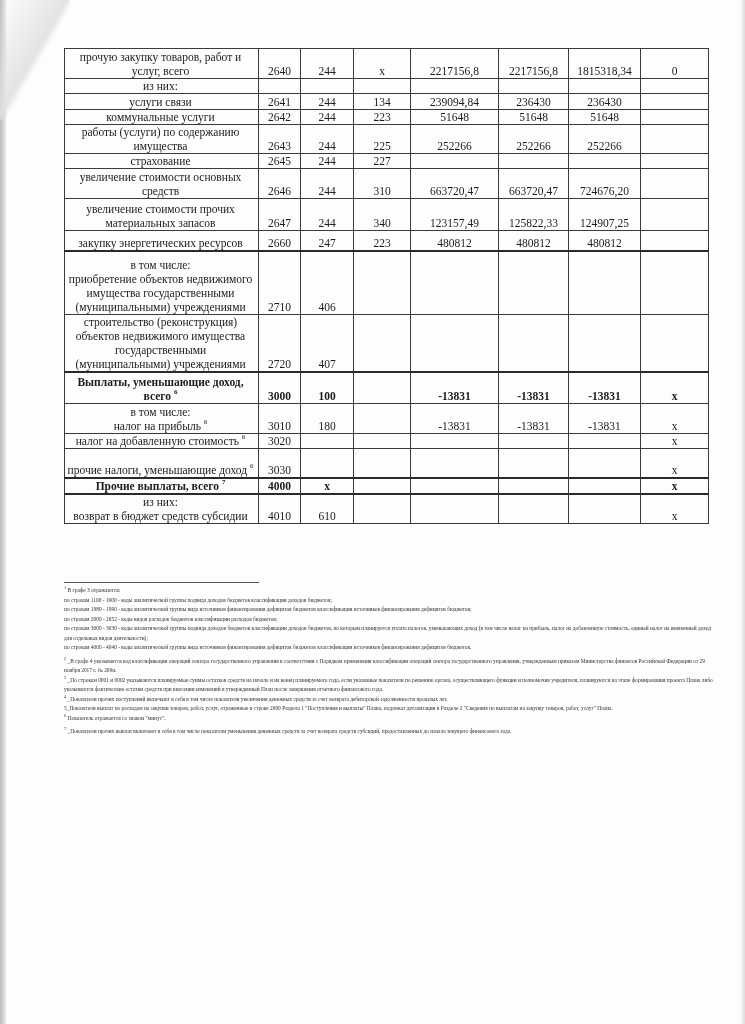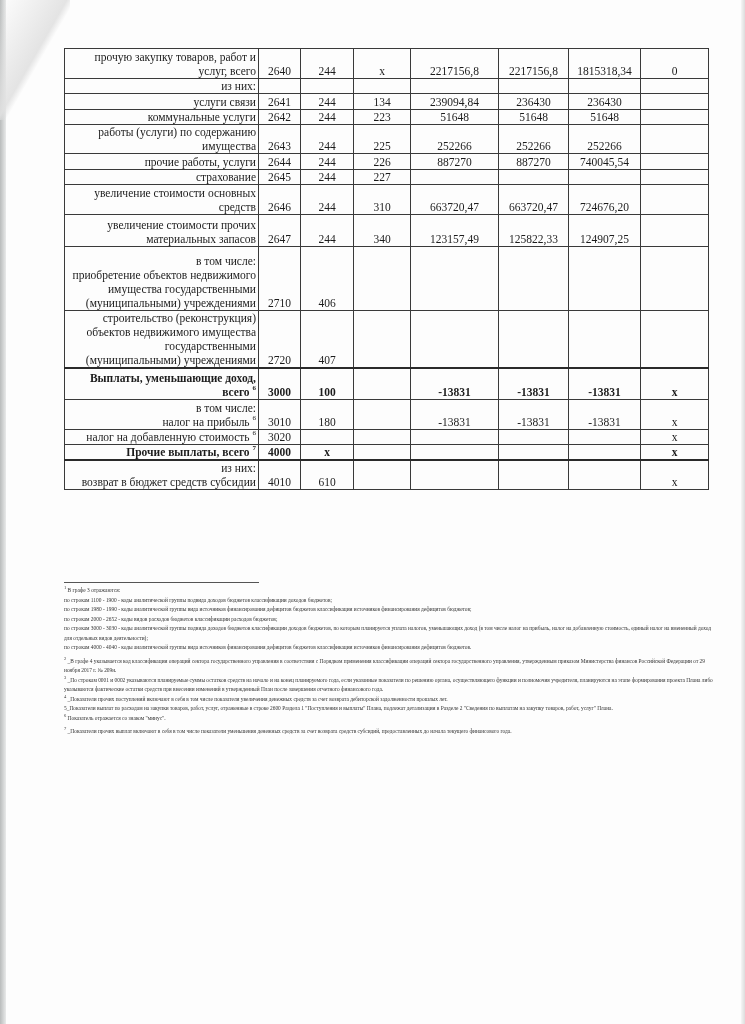--- a/index.html
+++ b/index.html
@@ -26,21 +26,21 @@
     border-collapse: collapse; table-layout: fixed;
     font-size: 11.5px; line-height: 14px;
   }
   table.plan td {
     border: 1px solid #3a3a3a;
     padding: 0 2px;
     vertical-align: bottom;
     text-align: center;
     overflow: hidden;
   }
-  table.plan td.name { text-align: right; padding-left: 0; }
+  table.plan td.name { text-align: center; padding-left: 0; }
   table.plan tr.bold td { font-weight: bold; }
   table.plan tr.thick td { border-bottom: 2px solid #2a2a2a; }
   sup { font-size: 7px; vertical-align: 6px; line-height: 0; }
   .footnotes {
     position: absolute; left: 64px; top: 586px; width: 650px;
     font-size: 5.4px; line-height: 9.5px; color: #333;
   }
   .footnotes .rule {
     position: absolute; left: 0; top: -4px; width: 195px; border-top: 1px solid #555;
   }
@@ -110,30 +110,20 @@
       <tr style="height: 29px; margin-left: 40px;">
         <td class="name"><span>работы (услуги) по содержанию</span><br><span>имущества</span></td>
         <td>2643</td>
         <td>244</td>
         <td>225</td>
         <td>252266</td>
         <td>252266</td>
         <td>252266</td>
         <td></td>
       </tr>
-      <tr style="height: 16px;">
-        <td class="name"><span>прочие работы, услуги</span></td>
-        <td>2644</td>
-        <td>244</td>
-        <td>226</td>
-        <td>887270</td>
-        <td>887270</td>
-        <td>740045,54</td>
-        <td></td>
-      </tr>
       <tr style="height: 14px; margin-top: 44px;">
         <td class="name"><span>страхование</span></td>
         <td>2645</td>
         <td>244</td>
         <td>227</td>
         <td></td>
         <td></td>
         <td></td>
         <td></td>
       </tr>
@@ -150,20 +140,30 @@
       <tr style="height: 32px;">
         <td class="name"><span>увеличение стоимости прочих</span><br><span>материальных запасов</span></td>
         <td>2647</td>
         <td>244</td>
         <td>340</td>
         <td>123157,49</td>
         <td>125822,33</td>
         <td>124907,25</td>
         <td></td>
       </tr>
+      <tr class="thick" style="height: 20px;">
+        <td class="name"><span>закупку энергетических ресурсов</span></td>
+        <td>2660</td>
+        <td>247</td>
+        <td>223</td>
+        <td>480812</td>
+        <td>480812</td>
+        <td>480812</td>
+        <td></td>
+      </tr>
       <tr style="height: 64px;">
         <td class="name"><span>в том числе:</span><br><span>приобретение объектов недвижимого</span><br><span>имущества государственными</span><br><span>(муниципальными) учреждениями</span></td>
         <td>2710</td>
         <td>406</td>
         <td></td>
         <td></td>
         <td></td>
         <td></td>
         <td></td>
       </tr>
@@ -193,20 +193,30 @@
         <td>180</td>
         <td></td>
         <td>-13831</td>
         <td>-13831</td>
         <td>-13831</td>
         <td>x</td>
       </tr>
       <tr style="height: 15px;">
         <td class="name"><span>налог на добавленную стоимость</span> <sup>6</sup></td>
         <td>3020</td>
+        <td></td>
+        <td></td>
+        <td></td>
+        <td></td>
+        <td></td>
+        <td>x</td>
+      </tr>
+      <tr class="thick" style="height: 30px;">
+        <td class="name"><span>прочие налоги, уменьшающие доход</span> <sup>6</sup></td>
+        <td>3030</td>
         <td></td>
         <td></td>
         <td></td>
         <td></td>
         <td></td>
         <td>x</td>
       </tr>
       <tr class="bold thick" style="height: 15px;">
         <td class="name"><span>Прочие выплаты, всего</span> <sup>7</sup></td>
         <td>4000</td>

